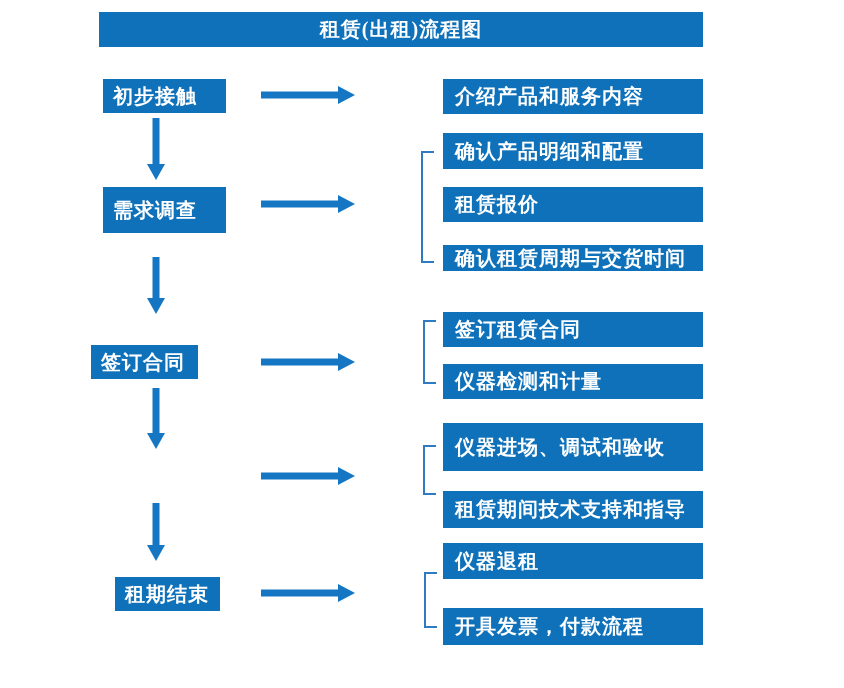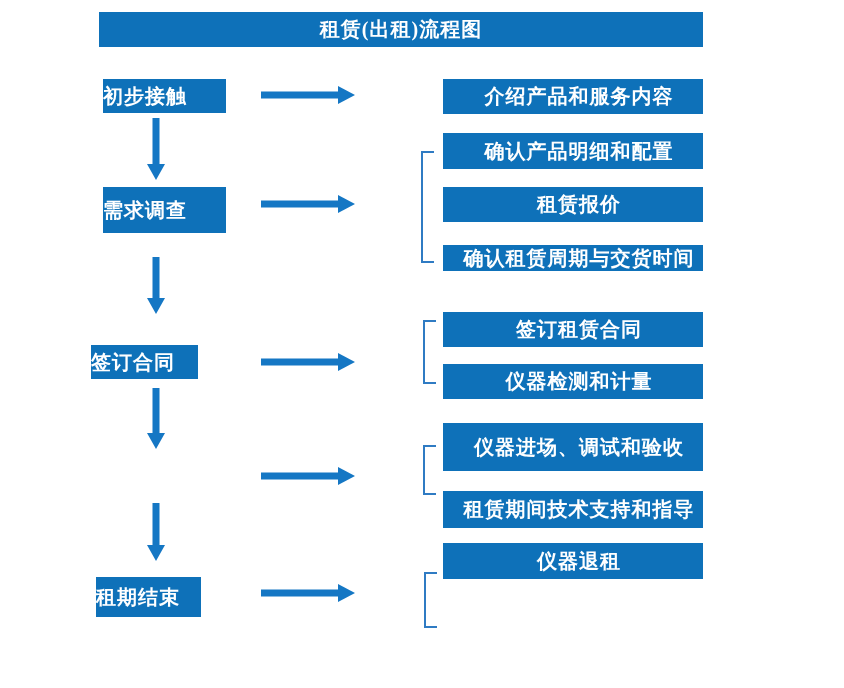--- a/index.html
+++ b/index.html
@@ -11,22 +11,22 @@
     position:absolute;background:#0e71b9;color:#ffffff;font-weight:bold;
     display:flex;align-items:center;box-sizing:border-box;
     font-size:20px;letter-spacing:1px;white-space:nowrap;
   }
   .title-bar{
     position:absolute;left:99px;top:12px;width:604px;height:35px;
     background:#0e71b9;color:#ffffff;font-weight:bold;font-size:20px;
     display:flex;align-items:center;justify-content:center;
     box-sizing:border-box;letter-spacing:1px;
   }
-  .step{padding-left:0;}
-  .detail{left:443px;width:260px;padding-left:12px;justify-content:center;}
+  .step{padding-left:10px;}
+  .detail{left:443px;width:260px;padding-left:12px;}
   .arrow{position:absolute;color:#1577c4;}
   .bracket{position:absolute;color:#2f7bc3;}
 </style>
 </head>
 <body>
 
 <div class="canvas">
 
   <div class="title-bar">
     <span>租赁(出租)流程图</span>
@@ -34,21 +34,21 @@
 
   <div class="bluebox step" style="left:103px;top:79px;width:123px;height:34px">
     <span>初步接触</span>
   </div>
   <div class="bluebox step" style="left:103px;top:187px;width:123px;height:46px">
     <span>需求调查</span>
   </div>
   <div class="bluebox step" style="left:91px;top:345px;width:107px;height:34px">
     <span>签订合同</span>
   </div>
-  <div class="bluebox step" style="left:96px;top:577px;width:105px;height:40px">
+  <div class="bluebox step" style="left:115px;top:577px;width:105px;height:34px">
     <span>租期结束</span>
   </div>
 
   <svg class="arrow" style="left:147px;top:118px" width="18" height="62" viewBox="0 0 18 62">
     <rect x="5.5" y="0" width="7" height="47" fill="currentColor"></rect>
     <polygon points="0,46 18,46 9,62" fill="currentColor"></polygon>
   </svg>
   <svg class="arrow" style="left:147px;top:257px" width="18" height="57" viewBox="0 0 18 57">
     <rect x="5.5" y="0" width="7" height="42" fill="currentColor"></rect>
     <polygon points="0,41 18,41 9,57" fill="currentColor"></polygon>
@@ -116,14 +116,17 @@
   </div>
   <div class="bluebox detail" style="top:423px;height:48px">
     <span>仪器进场、调试和验收</span>
   </div>
   <div class="bluebox detail" style="top:491px;height:37px">
     <span>租赁期间技术支持和指导</span>
   </div>
   <div class="bluebox detail" style="top:543px;height:36px">
     <span>仪器退租</span>
   </div>
+  <div class="bluebox detail" style="top:608px;height:37px">
+    <span>开具发票，付款流程</span>
+  </div>
 
 </div>
 
 </body></html>

